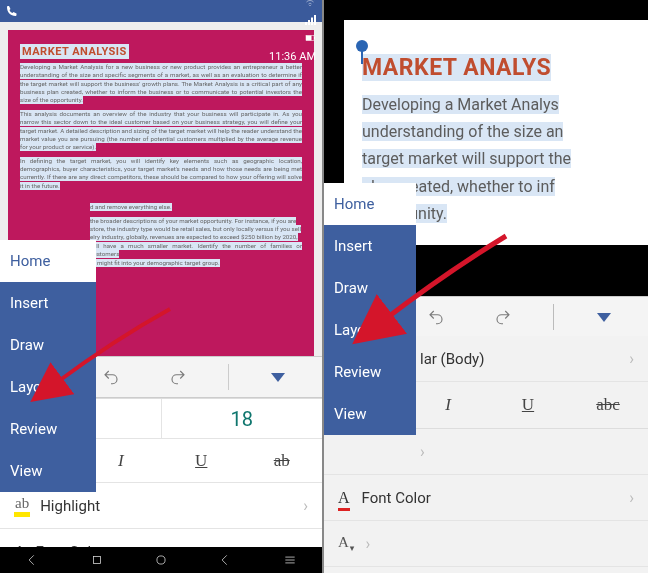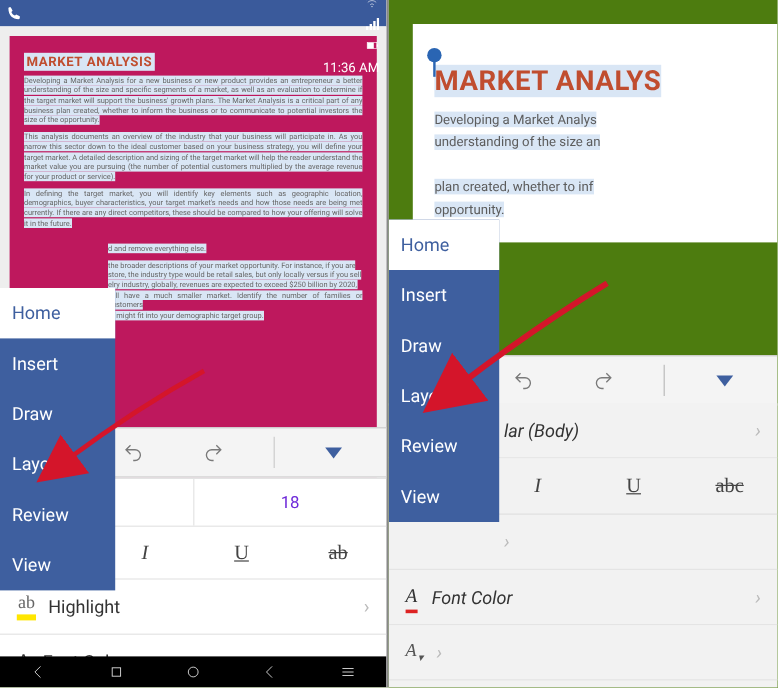--- a/index.html
+++ b/index.html
@@ -1,20 +1,20 @@
 <!DOCTYPE html>
 <html><head>
 <meta charset="utf-8">
 <style>
   * { box-sizing: border-box; margin: 0; padding: 0; }
   body { font-family: -apple-system, Segoe UI, Roboto, sans-serif; background:#fff; width:648px; height:573px; overflow:hidden; position:relative; }
   .wrap { display:flex; width:648px; height:573px; }
   .pane { position:relative; overflow:hidden; }
   .left { width:324px; border-right:2px solid #888; background:#fff; }
-  .right { width:324px; background:#4d7c0f; }
+  .right { width:324px; background:#000000; }
 
   
   .statusbar { height:22px; background:#3a5a9b; color:#fff; display:flex; align-items:center; justify-content:space-between; padding:0 6px; font-size:11px; }
   .statusbar .ic { display:flex; gap:6px; align-items:flex-end;flex-direction:column; }
   .sicon { width:12px; height:12px; fill:#fff; }
 
   
   .docouter { background:#eee; padding:8px 8px 0 8px; height:376px; }
   .doc { background:#be185d; padding:10px 12px; height:100%; }
   .title { color:#c04d2f; font-weight:bold; font-size:11px; letter-spacing:.5px; background:#d9e6f5; display:inline-block; padding:1px 2px; margin-bottom:4px;}
@@ -53,35 +53,35 @@
   .mflet { font-family: Georgia, serif; font-size:15px; color:#555; letter-spacing:1px; margin-right:10px;}
 
   
   .navbar { position:absolute; left:0; right:0; bottom:0; height:26px; background:#000; display:flex; align-items:center; justify-content:space-around;}
   .navbar svg { width:14px; height:14px; stroke:#ddd; fill:none; stroke-width:1.3;}
 
   
   .rdoc { position:absolute; left:20px; right:0; top:20px; background:#fff; padding:34px 0 18px 18px; }
   .rtitle { color:#c04d2f; font-weight:bold; font-size:23px; letter-spacing:.5px; }
   .rtitlewrap { background:#d9e6f5; display:inline-block; position:relative;}
-  .rpara { font-size:11px; color:#5c5c5c; line-height:1.7; margin-top:10px; text-align:justify; }
+  .rpara { font-size:16px; color:#5c5c5c; line-height:1.7; margin-top:10px; text-align:justify; }
   .rpara span { background:#d9e6f5; }
   .cursorhandle { position:absolute; width:12px; height:12px; background:#2a65b3; border-radius:50%; top:-14px; left:-6px;}
   .cursorhandle::after{content:"";position:absolute;left:5px;top:10px;width:2px;height:14px;background:#2a65b3;}
 
   
   .arrow { position:absolute; z-index:30; }
   .arrow svg { overflow:visible; }
 
   .leftfontrow { display:flex; height:40px; border-bottom:1px solid #e4e4e4;}
-  .leftfontrow .c { flex:1; display:flex; align-items:center; justify-content:center; font-size:14px; color:#6d28d9;}
+  .leftfontrow .c { flex:1; display:flex; align-items:center; justify-content:center; font-size:20px; color:#0f766e;}
   .leftbui { display:flex; height:44px; border-bottom:1px solid #e4e4e4;}
   .leftbui .c { flex:1; display:flex; align-items:center; justify-content:center; font-size:17px; color:#444; font-family:Georgia,serif;}
 
-  .right .fmtrow{ background:#f2f2f2; padding-left:96px;font-style:italic;}
+  .right .fmtrow{ background:#f2f2f2; padding-left:96px;}
   .right .bui{ background:#f2f2f2; border-bottom:1px solid #ddd;}
   .right .bui .cell:first-child{ padding-left:84px;}
 </style>
 </head>
 <body>
 
 <div class="wrap">
 
   <div class="pane left">
     <div class="statusbar">
@@ -212,21 +212,21 @@
 
   <div class="pane right">
     <div class="rdoc">
       <div class="rtitlewrap">
         <div class="cursorhandle"></div>
         <span class="rtitle">MARKET ANALYS</span>
       </div>
       <div class="rpara">
         <span>Developing a Market Analys</span><br>
         <span>understanding of the size an</span><br>
-        <br>
+        <span>target market will support the</span><br>
         <span>plan created, whether to inf</span><br>
         <span>opportunity.</span>
       </div>
     </div>
 
     <div class="toolbar tb-right">
       <div class="tbtn">
           <svg viewBox="0 0 24 24">
             <path d="M9 21h6M10 17h4M12 3a6 6 0 0 0-4 10c1 1 1 2 1 3h6c0-1 0-2 1-3a6 6 0 0 0-4-10z"></path>
           </svg>

